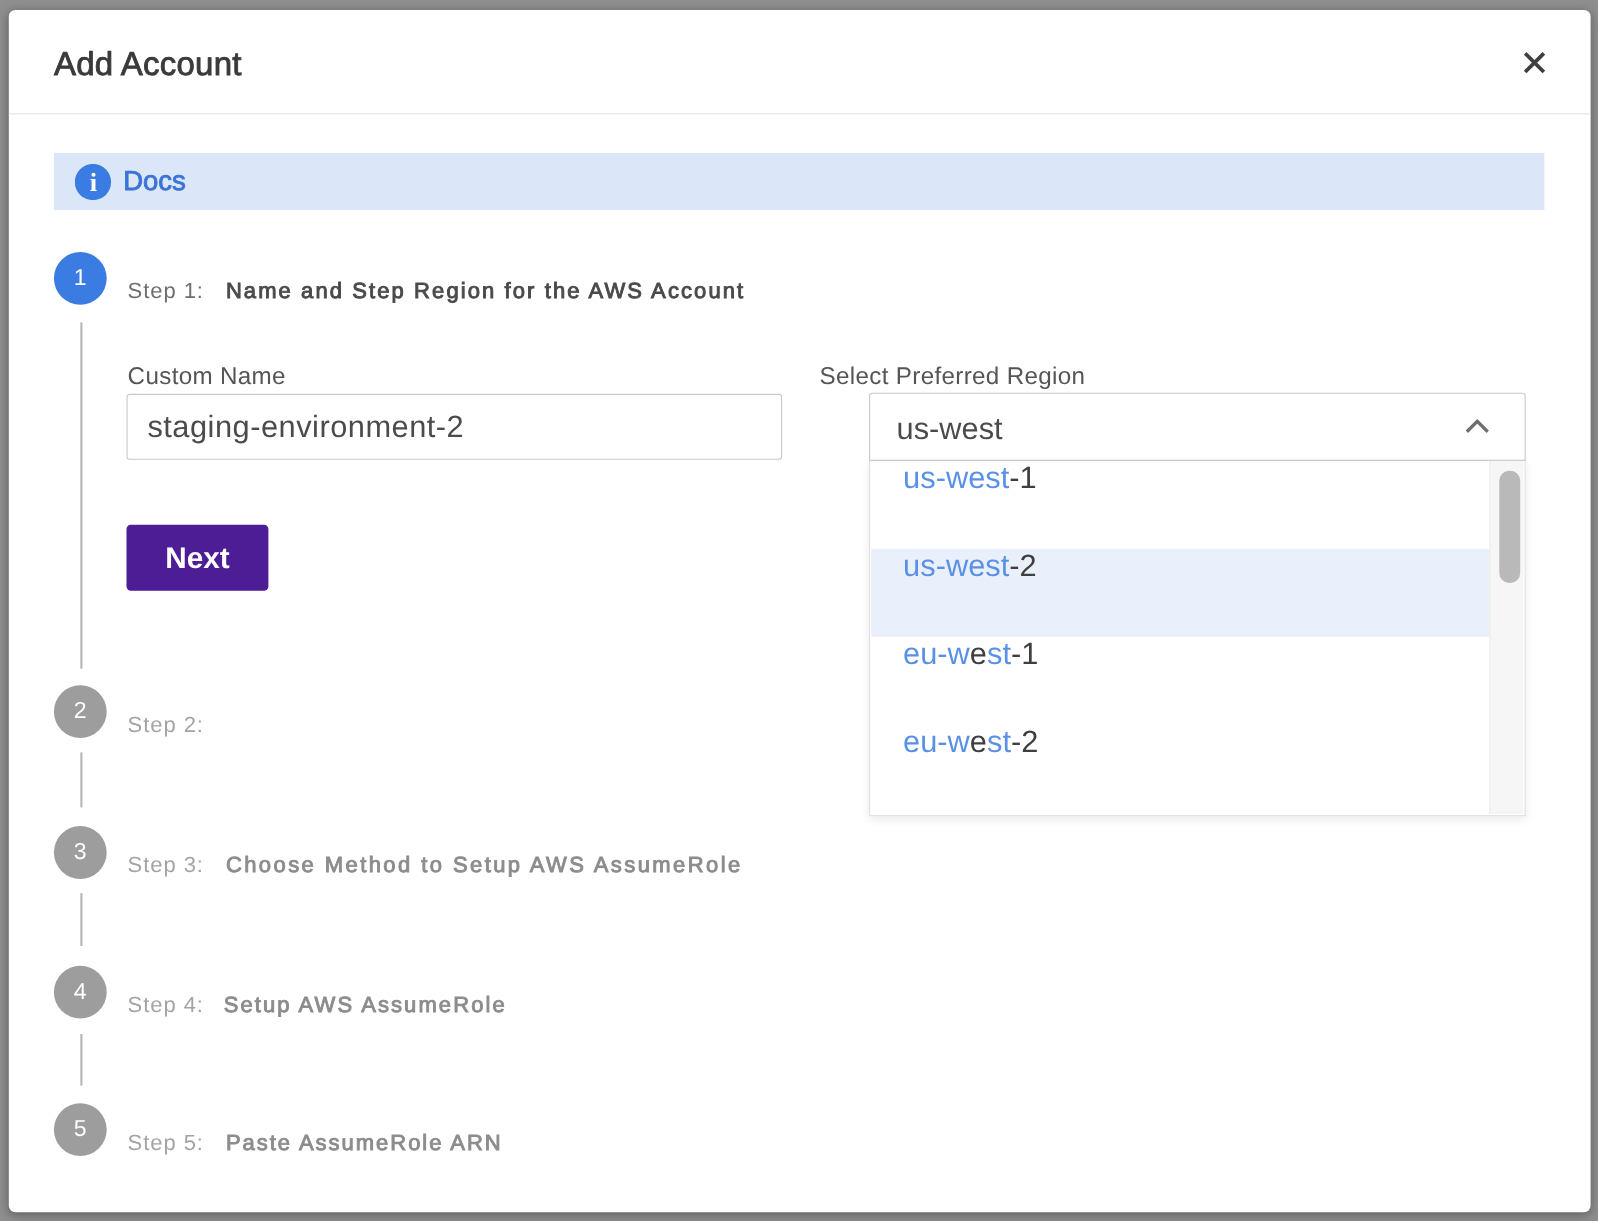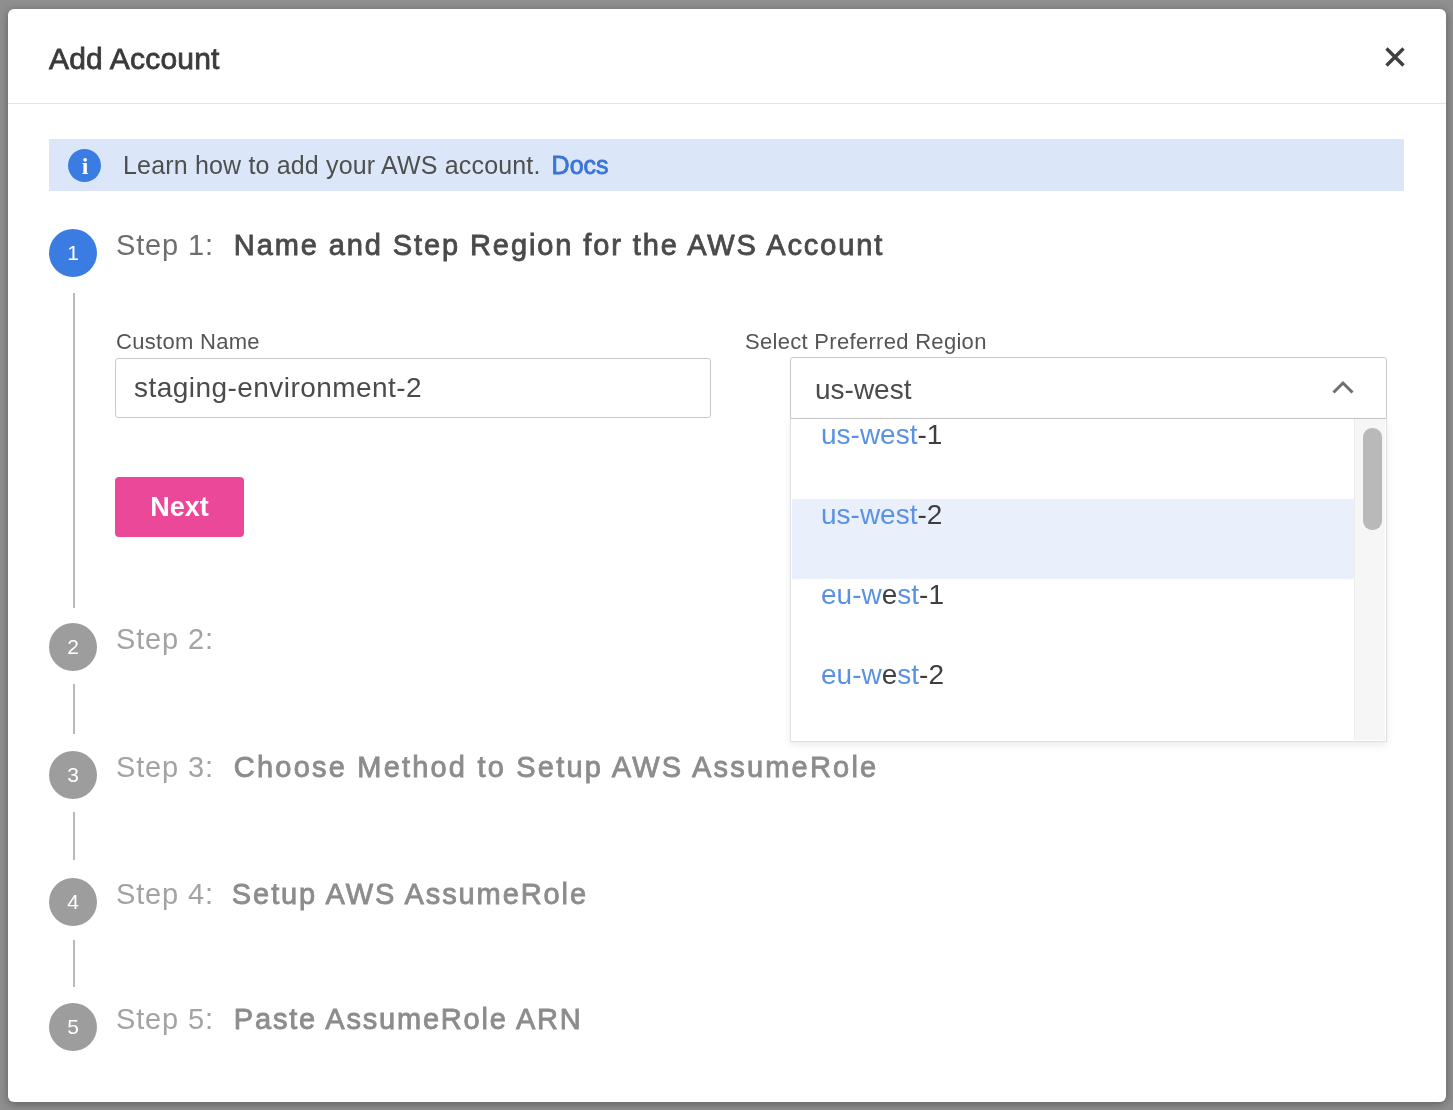--- a/index.html
+++ b/index.html
@@ -11,27 +11,27 @@
   .hdr-line{left:8px;top:103px;width:1438px;height:1px;background:#e3e3e3;}
   .title{left:49px;top:42px;font-size:30px;font-weight:400;color:#3a3a3a;letter-spacing:0.2px;-webkit-text-stroke:0.8px #3a3a3a;}
   .banner{left:49px;top:139px;width:1355px;height:52px;background:#dbe7f8;
           display:flex;align-items:center;}
   .banner .txt{font-size:25px;color:#4f4f4f;letter-spacing:0.17px;}
   .banner .docs{font-size:25px;color:#3b74d6;font-weight:400;-webkit-text-stroke:0.8px #3b74d6;letter-spacing:0;}
   .circle{width:48px;height:48px;border-radius:50%;display:flex;align-items:center;
           justify-content:center;color:#fff;font-size:21px;}
   .c-blue{background:#3b7ce2;}
   .c-gray{background:#9d9d9d;}
-  .steptxt{height:48px;display:flex;align-items:flex-start;font-size:29px;}
+  .steptxt{height:48px;display:flex;align-items:flex-end;font-size:20px;}
   .vline{left:73px;width:2px;background:#b9b9b9;}
   .lbl{font-size:22px;color:#555;letter-spacing:0.3px;}
   .input{left:115px;top:358px;width:596px;height:60px;border:1px solid #c9c9c9;border-radius:3px;
          box-sizing:border-box;display:flex;align-items:center;padding-left:18px;
          font-size:28px;color:#4b4b4b;letter-spacing:0.45px;}
-  .nextbtn{left:115px;top:477px;width:129px;height:60px;background:#ec4899;border-radius:4px;
+  .nextbtn{left:115px;top:477px;width:129px;height:60px;background:#4c1d95;border-radius:4px;
            display:flex;align-items:center;justify-content:center;
            color:#fff;font-size:27px;font-weight:700;}
   .select{left:790px;top:357px;width:597px;height:62px;padding-top:3px;border:1px solid #c9c9c9;border-radius:3px 3px 0 0;
           box-sizing:border-box;display:flex;align-items:center;padding-left:24px;
           font-size:28px;color:#4b4b4b;background:#fff;}
   .dropdown{left:790px;top:419px;width:597px;height:323px;background:#fff;
             border:1px solid #e0e0e0;border-top:none;box-sizing:border-box;
             box-shadow:0 3px 8px rgba(0,0,0,0.08);}
   .opt{position:absolute;left:1px;width:564px;height:80px;display:flex;
        padding-left:29px;box-sizing:border-box;font-size:28px;color:#3f3f3f;}
@@ -47,21 +47,20 @@
 <div class="abs title">Add Account</div>
 <svg class="abs" style="left:1384px;top:46px" width="22" height="22" viewBox="0 0 22 22">
   <path d="M2.5 2.5 L19.5 19.5 M19.5 2.5 L2.5 19.5" stroke="#3f3f3f" stroke-width="3.4" fill="none"></path>
 </svg>
 
 <div class="abs banner">
   <svg style="margin-left:19px" width="33" height="33" viewBox="0 0 33 33">
     <circle cx="16.5" cy="16.5" r="16.5" fill="#3b7ce2"></circle>
     <text x="17" y="25" text-anchor="middle" font-family="Liberation Serif,serif" font-weight="700" font-size="24" fill="#fff">i</text>
   </svg>
-  <span class="txt" style="margin-left:22px">Learn how to add your AWS account.</span>
   <span class="docs" style="margin-left:11px">Docs</span>
 </div>
 
 <div class="abs circle c-blue" style="left:49px;top:229px">1</div>
 <div class="abs steptxt" style="left:116px;top:229px">
   <span style="color:#6e6e6e;letter-spacing:0.85px">Step 1:</span>
   <span style="color:#4a4a4a;font-weight:400;-webkit-text-stroke:0.85px #4a4a4a;letter-spacing:1.9px;margin-left:20px">Name and Step Region for the AWS Account</span>
 </div>
 
 <div class="abs vline" style="top:293px;height:315px"></div>

